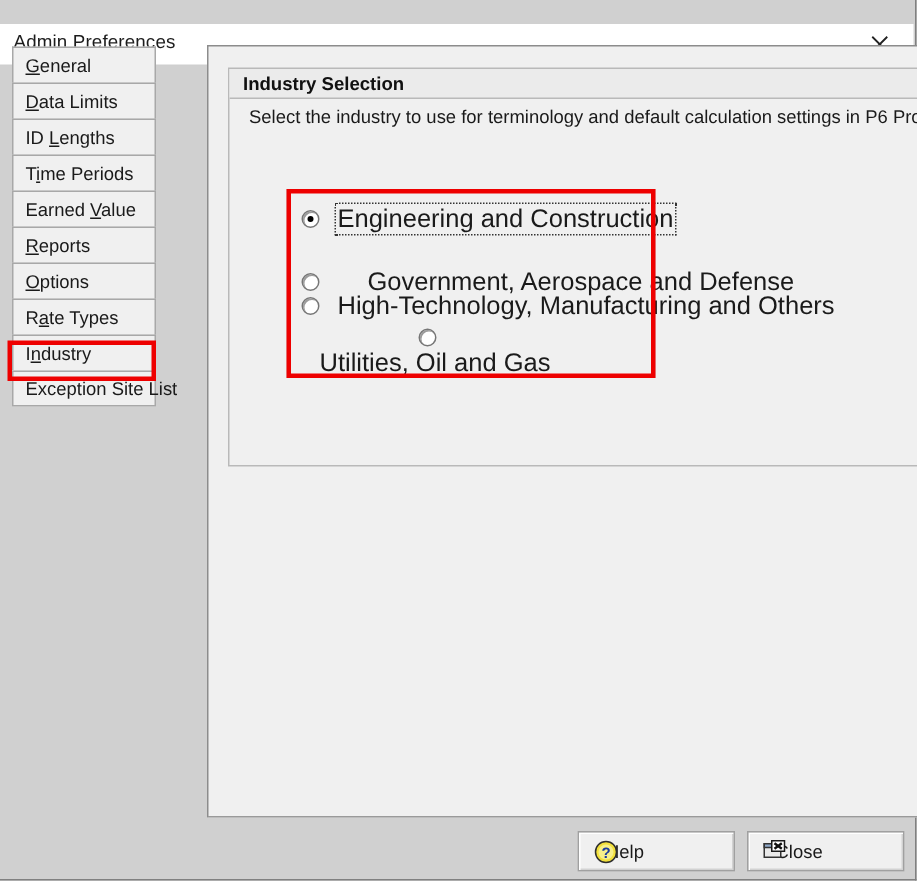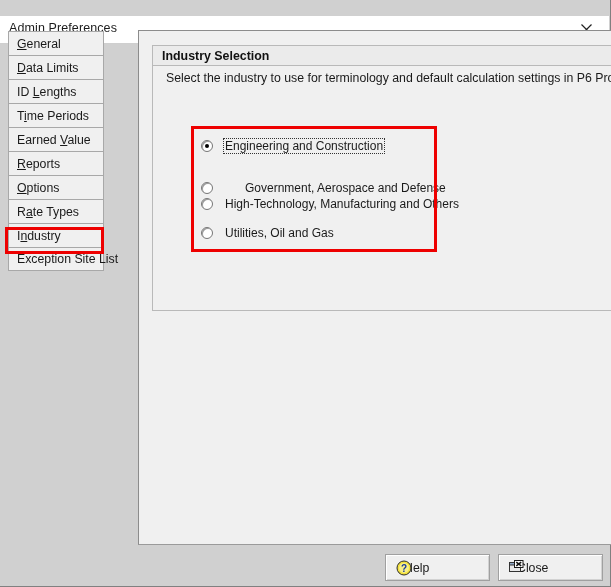--- a/index.html
+++ b/index.html
@@ -157,21 +157,21 @@
     position: absolute;
     left: 9px;
     height: 16px;
     display: flex;
     align-items: center;
     cursor: default;
   }
   .radio-row:nth-of-type(1) { top: 11px; }
   .radio-row:nth-of-type(2) { top: 53px; gap: 20px; }
   .radio-row:nth-of-type(3) { top: 69px; }
-  .radio-row:nth-of-type(4) { top: 98px; }
+  .radio-row:nth-of-type(4) { top: 92px; flex-direction: column; }
 
   .radio-mark {
     width: 12px; height: 12px;
     border-radius: 50%;
     box-sizing: border-box;
     background: #ffffff;
     border: 1px solid #767676;
     box-shadow: inset 1px 1px 0 #9c9c9c;
     position: relative;
     flex: none;
@@ -179,21 +179,21 @@
   .radio-mark.checked::after {
     content: "";
     position: absolute;
     left: 3px; top: 3px;
     width: 4px; height: 4px;
     border-radius: 50%;
     background: #000000;
   }
   .radio-label {
     margin-left: 10px;
-    font-size: 12px;
+    font-size: 17px;
     color: #1a1a1a;
     white-space: nowrap;
     padding: 1px 2px;
   }
   .radio-label.focused {
     outline: 1px dotted #333333;
     outline-offset: -1px;
   }
 
   

